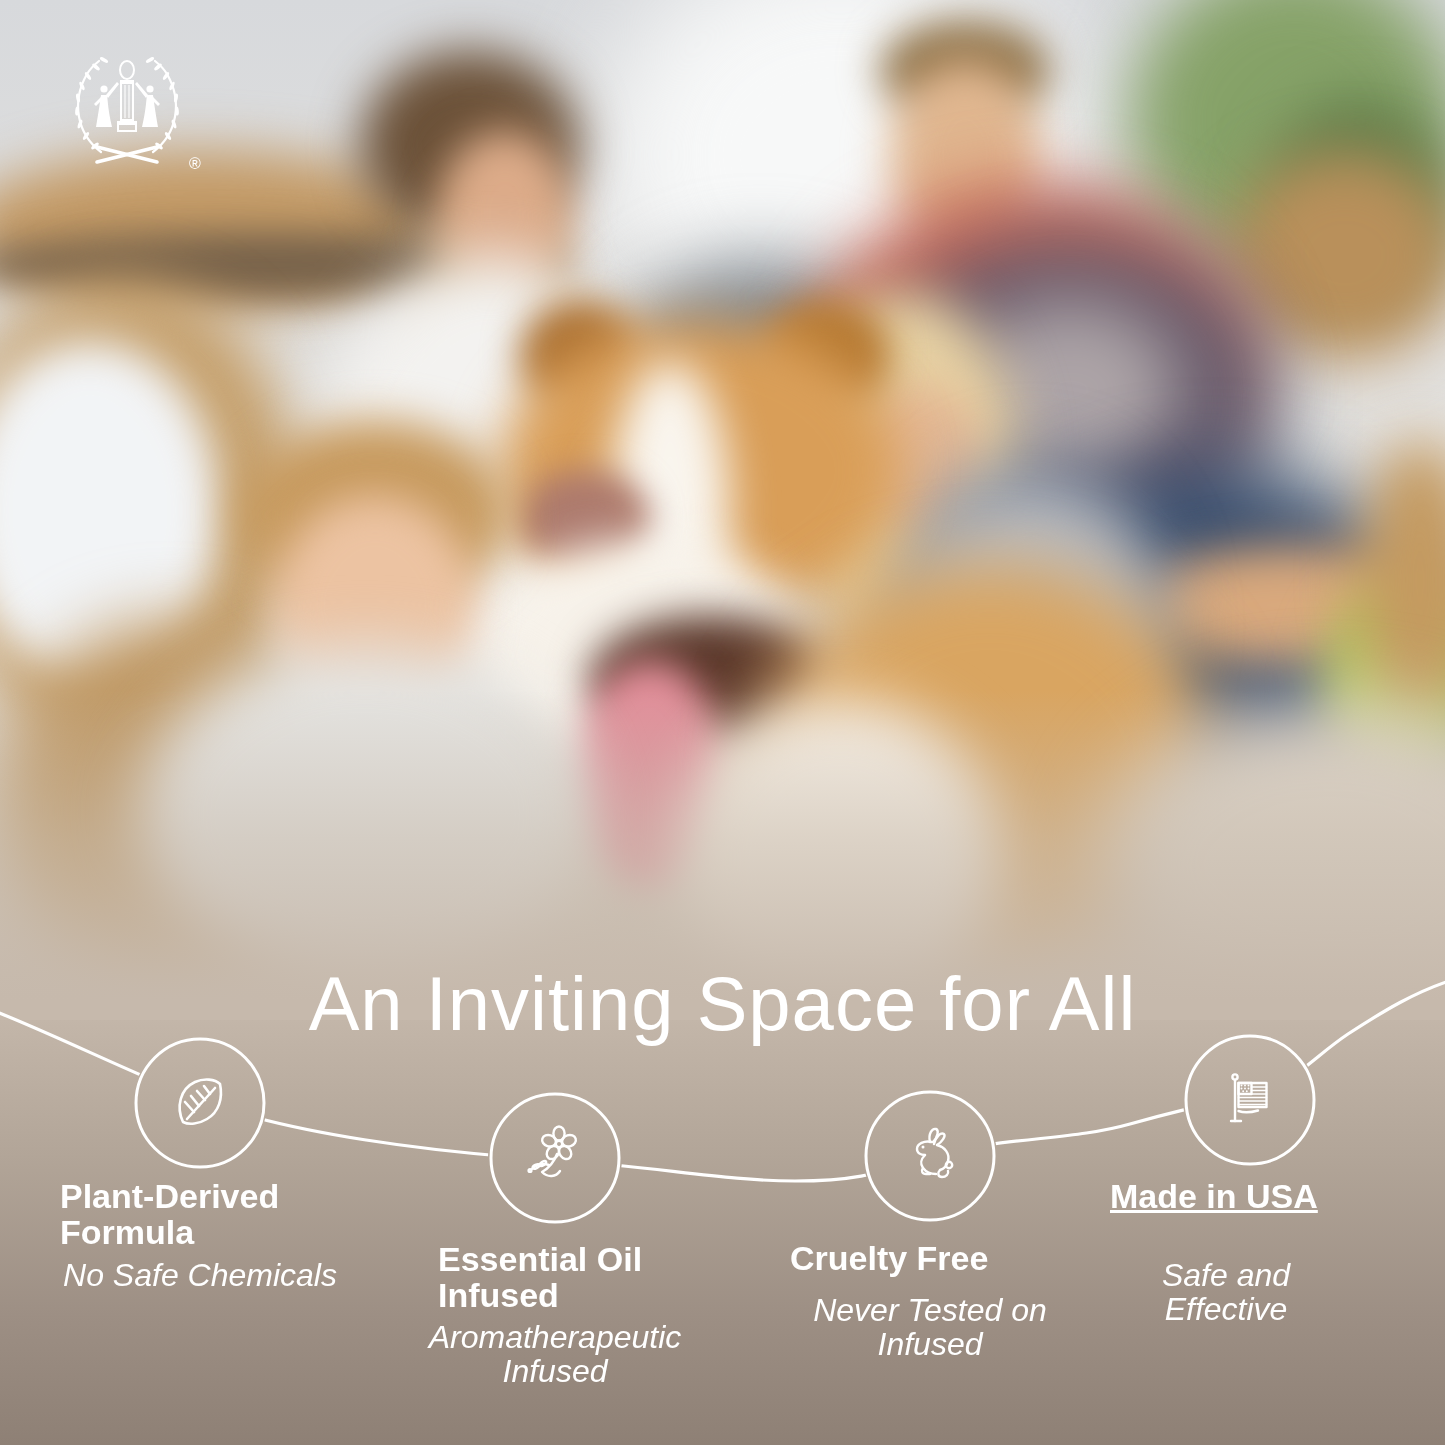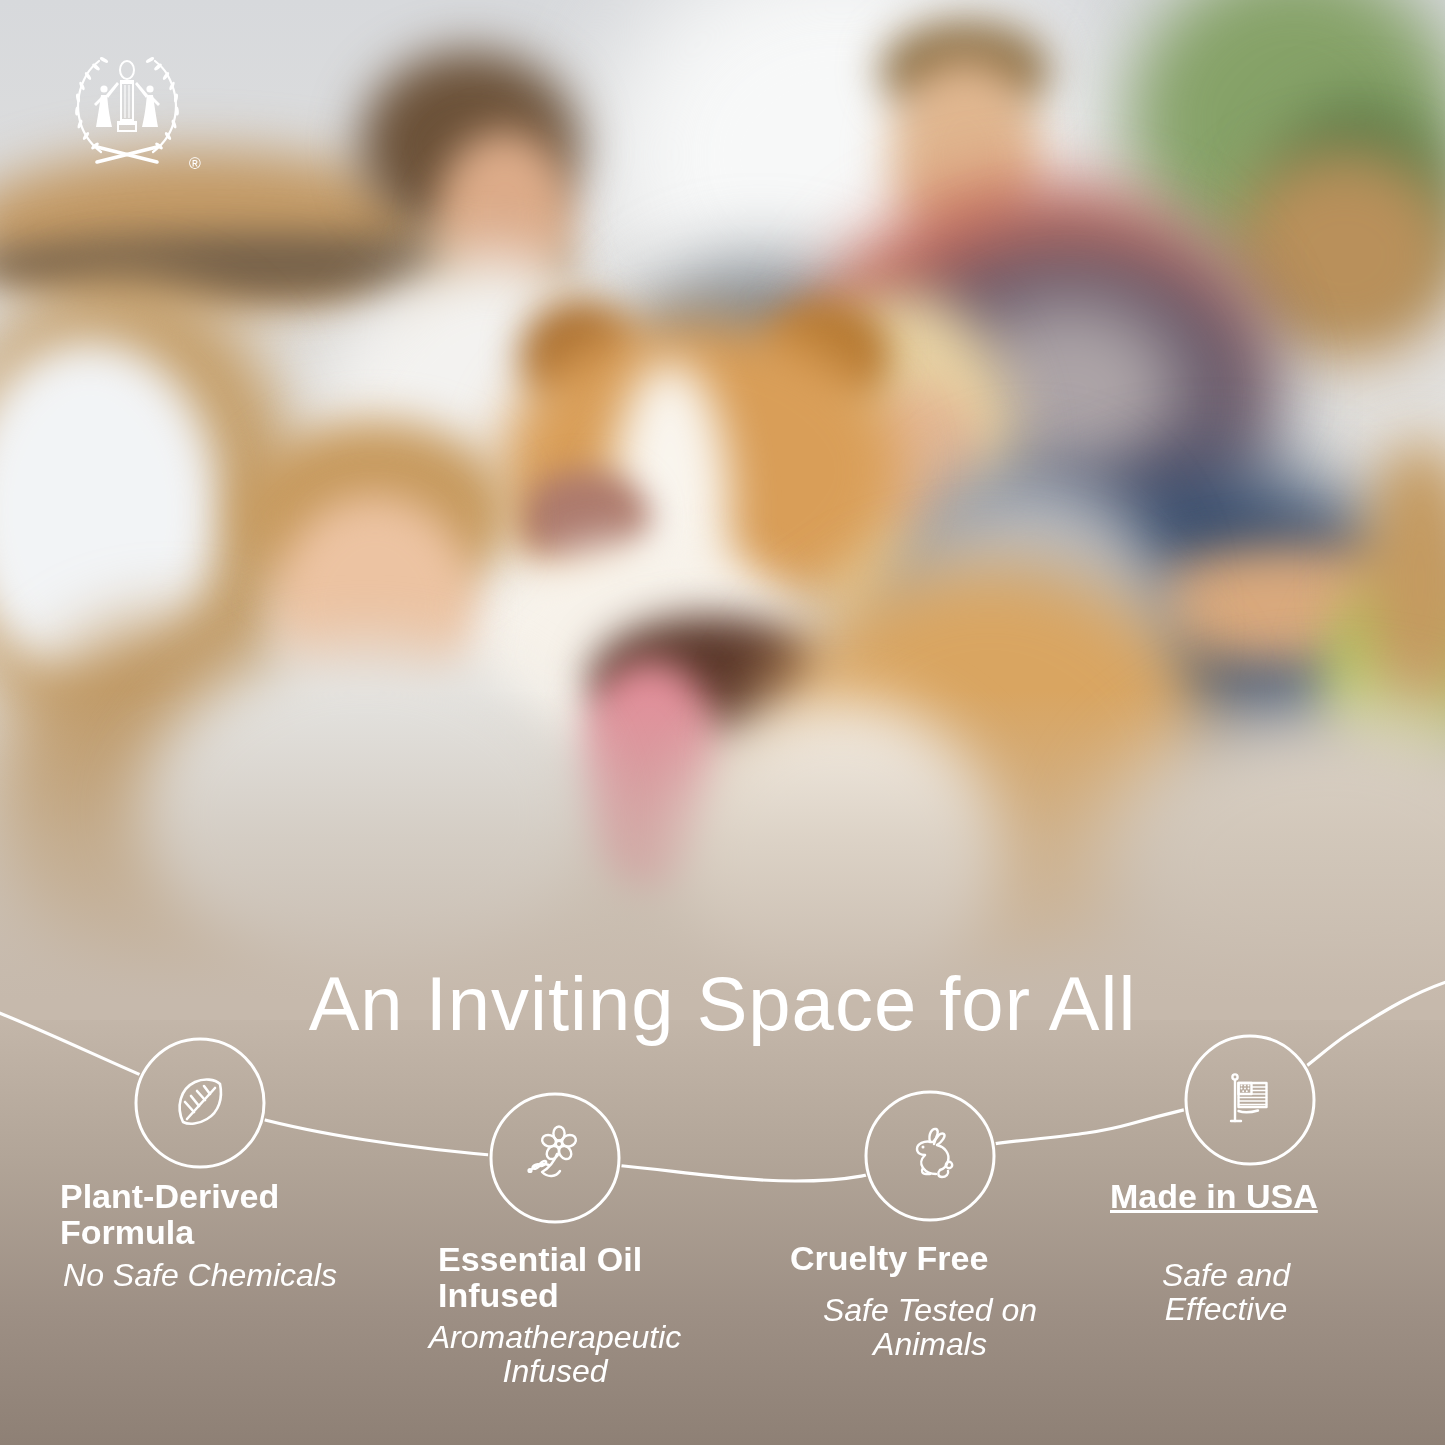--- a/index.html
+++ b/index.html
@@ -192,21 +192,21 @@
         <path d="M36 18 C 28 16, 21 20, 21 25 C 21 29, 25 31, 29 31"></path>
         <circle cx="27" cy="23" r="1.5" fill="#ffffff" stroke="none"></circle>
         <path d="M29 31 C 25 35, 24 40, 27 44 C 30 48, 35 50, 40 50"></path>
         <path d="M27 44 C 25 47, 26 50, 30 50 L34 50"></path>
         <path d="M41 21 C 49 23, 54 30, 52 37 C 51 41, 48 45, 44 46"></path>
         <path d="M44 46 C 41 49, 42 53, 46 53 C 50 53, 53 50, 52 47"></path>
         <circle cx="53" cy="41" r="3.2"></circle>
       </g>
     </svg>
     <div class="ftitle t3">Cruelty Free</div>
-    <div class="fsub s3">Safe Tested on Animals</div>
+    <div class="fsub s3">Never Tested on Infused</div>
   </div>
 
   <div>
     <svg class="badge b4" width="140" height="140" viewBox="0 0 140 140">
       <circle cx="70" cy="70" r="64" fill="none" stroke="#ffffff" stroke-width="3"></circle>
       <g transform="translate(34,38)" stroke="#ffffff" stroke-width="2.4" fill="none" stroke-linecap="round" stroke-linejoin="round">
         <circle cx="21" cy="9" r="2.6"></circle>
         <path d="M21 12 L21 53"></path>
         <path d="M17 53 H27"></path>
         <rect x="24.5" y="15" width="28" height="24"></rect>

